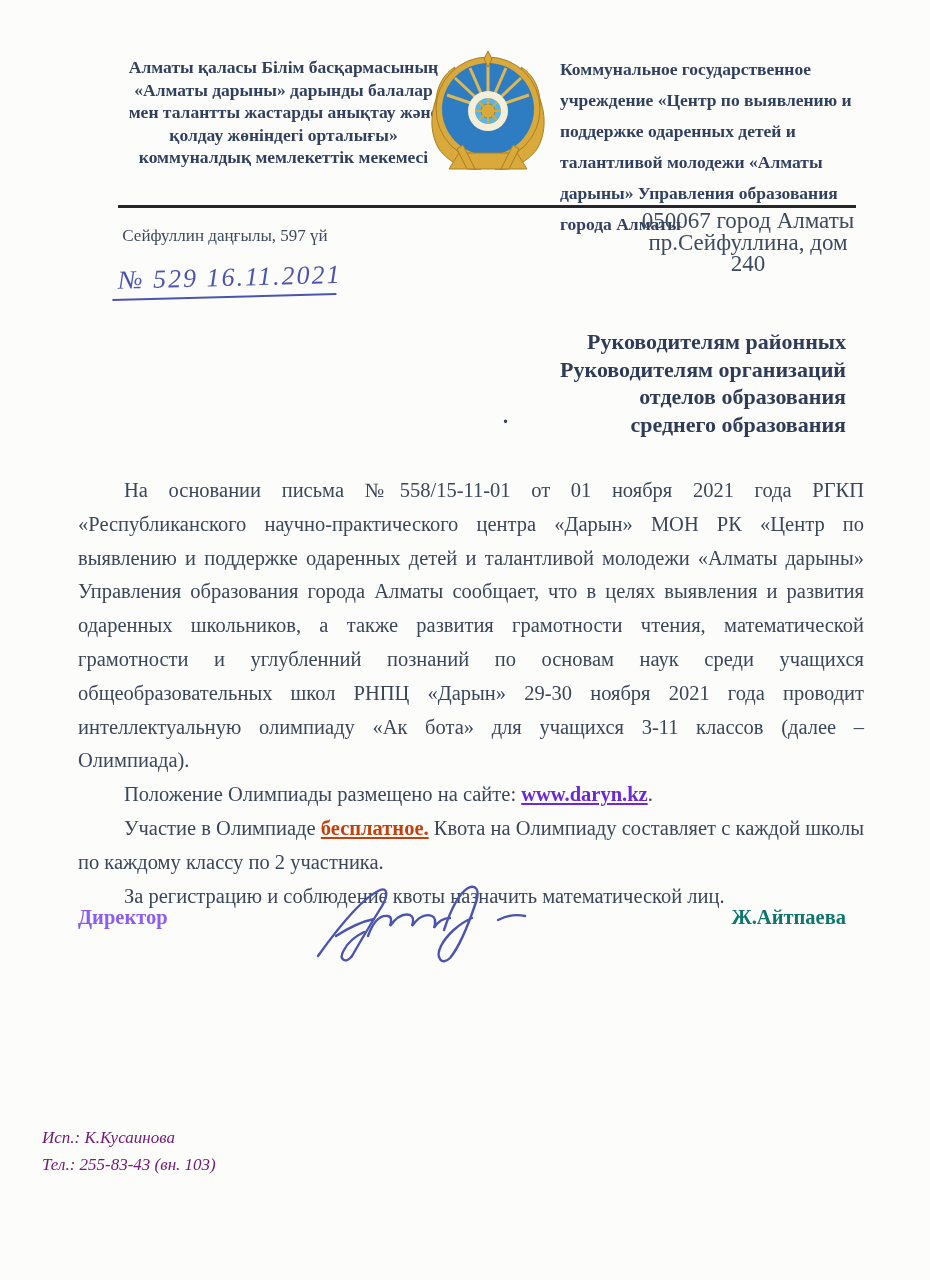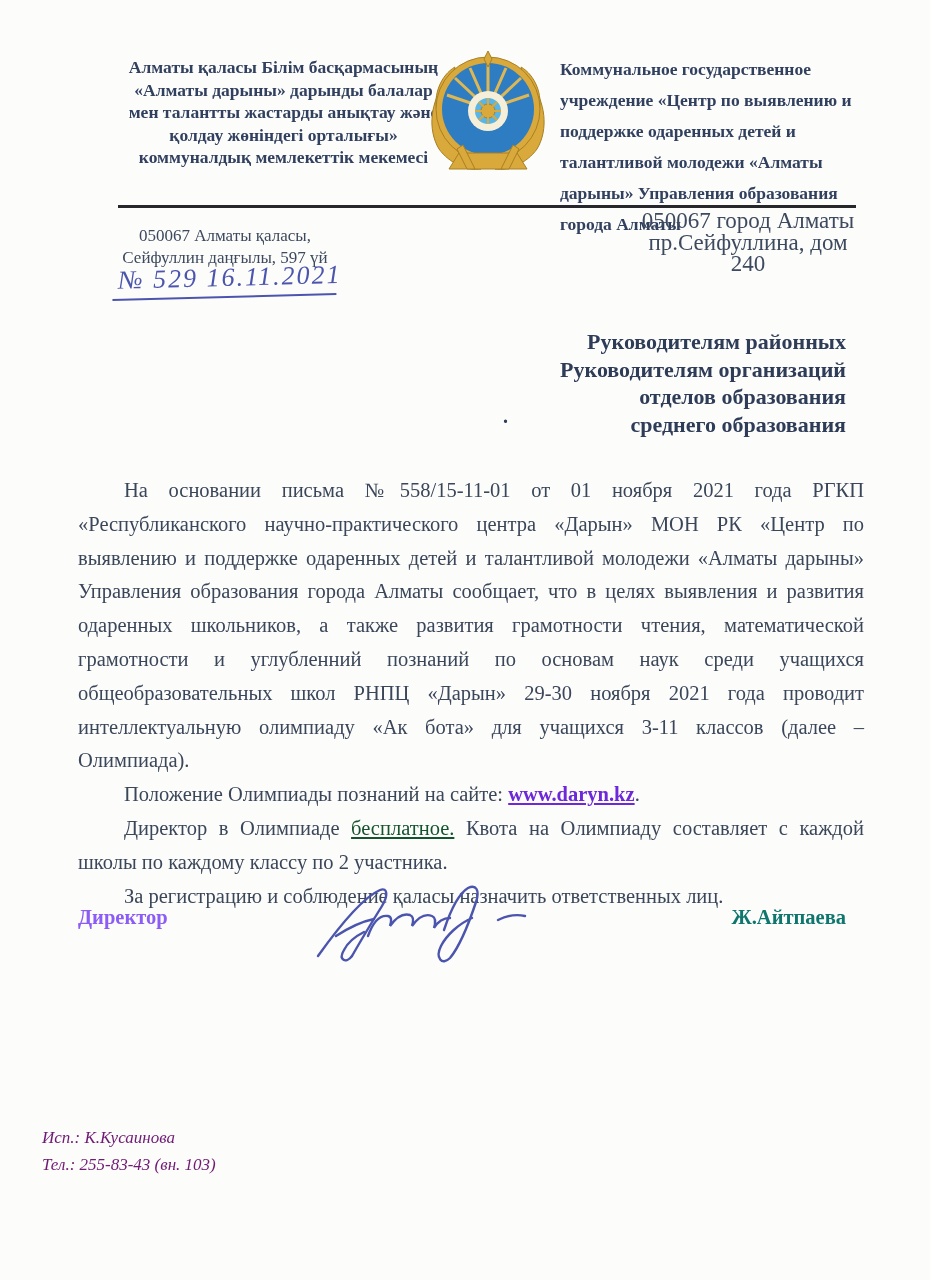--- a/index.html
+++ b/index.html
@@ -53,21 +53,21 @@
     color:#2e3c58;
   }
   
   .body-text {
     position:absolute; left:78px; top:474px; width:786px;
     font-size:20.5px; line-height:33.8px; text-align:justify;
     color:#3a4659;
   }
   .body-text p { text-indent:46px; }
   .site-link { color:#6d28d9; text-decoration:underline;font-weight:bold; }
-  .bold-underline { font-weight:normal; text-decoration:underline; color:#14532d; }
+  .bold-underline { font-weight:bold; text-decoration:underline; color:#c2410c; }
   
   .sig-title {
     position:absolute; left:78px; top:906px;
     font-weight:bold; font-size:20.5px; color:#8b5cf6;
   }
   .sig-name {
     position:absolute; right:84px; top:906px;
     font-weight:bold; font-size:20.5px; color:#0f766e;
   }
   .sig-stroke { position:absolute; left:292px; top:858px; width:255px; height:112px; }
@@ -125,44 +125,43 @@
 
       <path d="M65,6 L69,14 L65,22 L61,14 Z" fill="#d9a93c" stroke="#a87f22" stroke-width="1"></path>
     </svg>
   </div>
 
   <div class="org-right">Коммунальное государственное учреждение «Центр по выявлению и поддержке одаренных детей и талантливой молодежи «Алматы дарыны» Управления образования города Алматы</div>
 
   <div class="divider"></div>
 
   <div class="addr-left">
-    <div>050067 Алматы  қаласы,</div>
     <div>Сейфуллин даңғылы, 597 үй</div>
   </div>
 
   <div class="handwritten">№ 529    16.11.2021</div>
 
   <div class="addr-right">
     <div>050067 город   Алматы</div>
     <div>пр.Сейфуллина,  дом 240</div>
   </div>
 
   <div class="addressee">
     <div>Руководителям районных</div>
     <div>Руководителям организаций</div>
     <div>отделов образования</div>
     <div>среднего образования</div>
   </div>
   <span class="addressee-dot">.</span>
 
   <div class="body-text">
     <p>На основании письма №558/15-11-01 от 01 ноября 2021 года РГКП «Республиканского научно-практического центра «Дарын» МОН РК «Центр по выявлению и поддержке одаренных детей и талантливой молодежи «Алматы дарыны» Управления образования города Алматы сообщает, что в целях выявления и развития одаренных школьников, а также развития грамотности чтения, математической грамотности и углубленний познаний по основам наук среди учащихся общеобразовательных школ  РНПЦ «Дарын» 29-30 ноября 2021 года проводит интеллектуальную олимпиаду «Ак бота» для учащихся 3-11 классов (далее – Олимпиада).</p>
-    <p><span>Положение Олимпиады познаний на сайте: </span><a href="#" class="site-link">www.daryn.kz</a><span>.</span></p>
-    <p><span>Директор в Олимпиаде </span><span class="bold-underline">бесплатное.</span><span> Квота на Олимпиаду составляет с каждой школы по каждому классу по 2 участника.</span></p>
-    <p>За регистрацию и соблюдение қаласы назначить ответственных лиц.</p>
+    <p><span>Положение Олимпиады размещено на сайте: </span><a href="#" class="site-link">www.daryn.kz</a><span>.</span></p>
+    <p><span>Участие в Олимпиаде </span><span class="bold-underline">бесплатное.</span><span> Квота на Олимпиаду составляет с каждой школы по каждому классу по 2 участника.</span></p>
+    <p>За регистрацию и соблюдение квоты назначить математической лиц.</p>
   </div>
 
   <div class="sig-title">Директор</div>
 
   <div class="sig-stroke">
     <svg viewBox="0 0 255 112" width="255" height="112" fill="none" stroke="#4c55ae" stroke-width="2.4" stroke-linecap="round">
       <path d="M26,98 C46,70 70,40 88,32 C96,29 96,38 90,48 C80,64 68,84 60,98"></path>
       <path d="M60,98 C54,106 46,102 52,92 C56,84 64,78 72,74"></path>
       <path d="M44,78 C58,69 72,63 82,61"></path>
       <path d="M76,78 Q84,56 96,58 Q101,59 98,68 Q108,54 118,57 Q123,59 120,68 Q130,54 140,58 Q145,60 142,70 Q148,60 158,60"></path>

